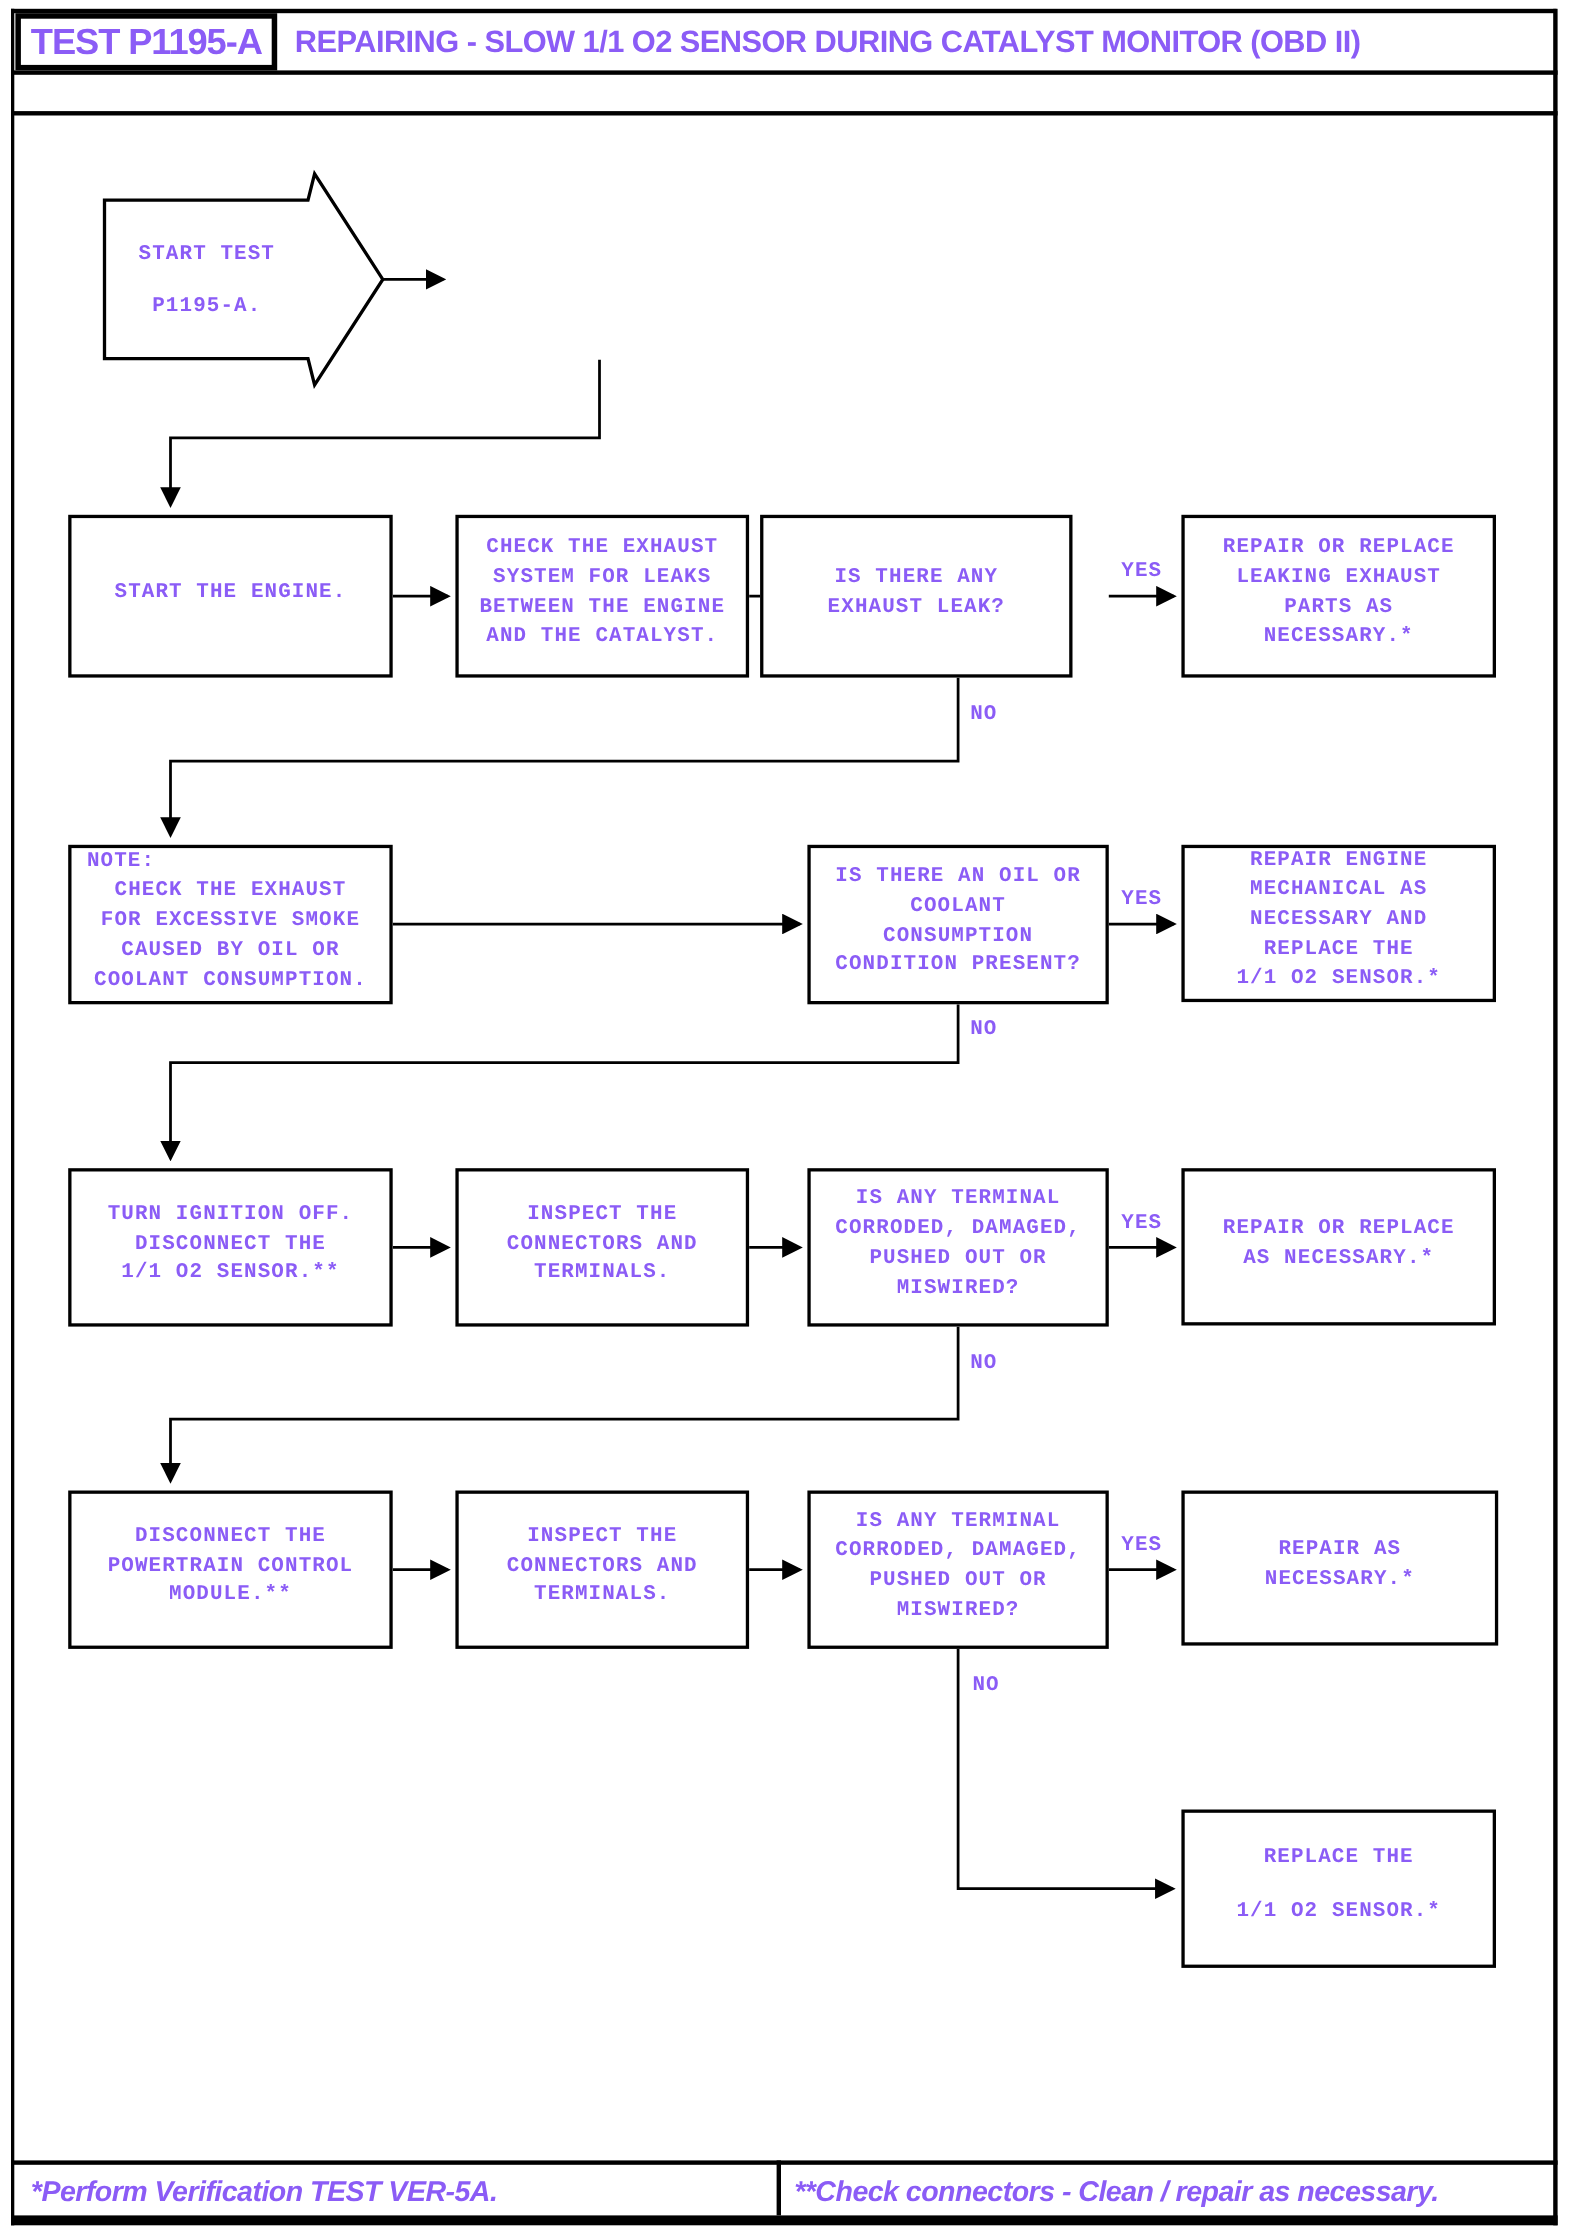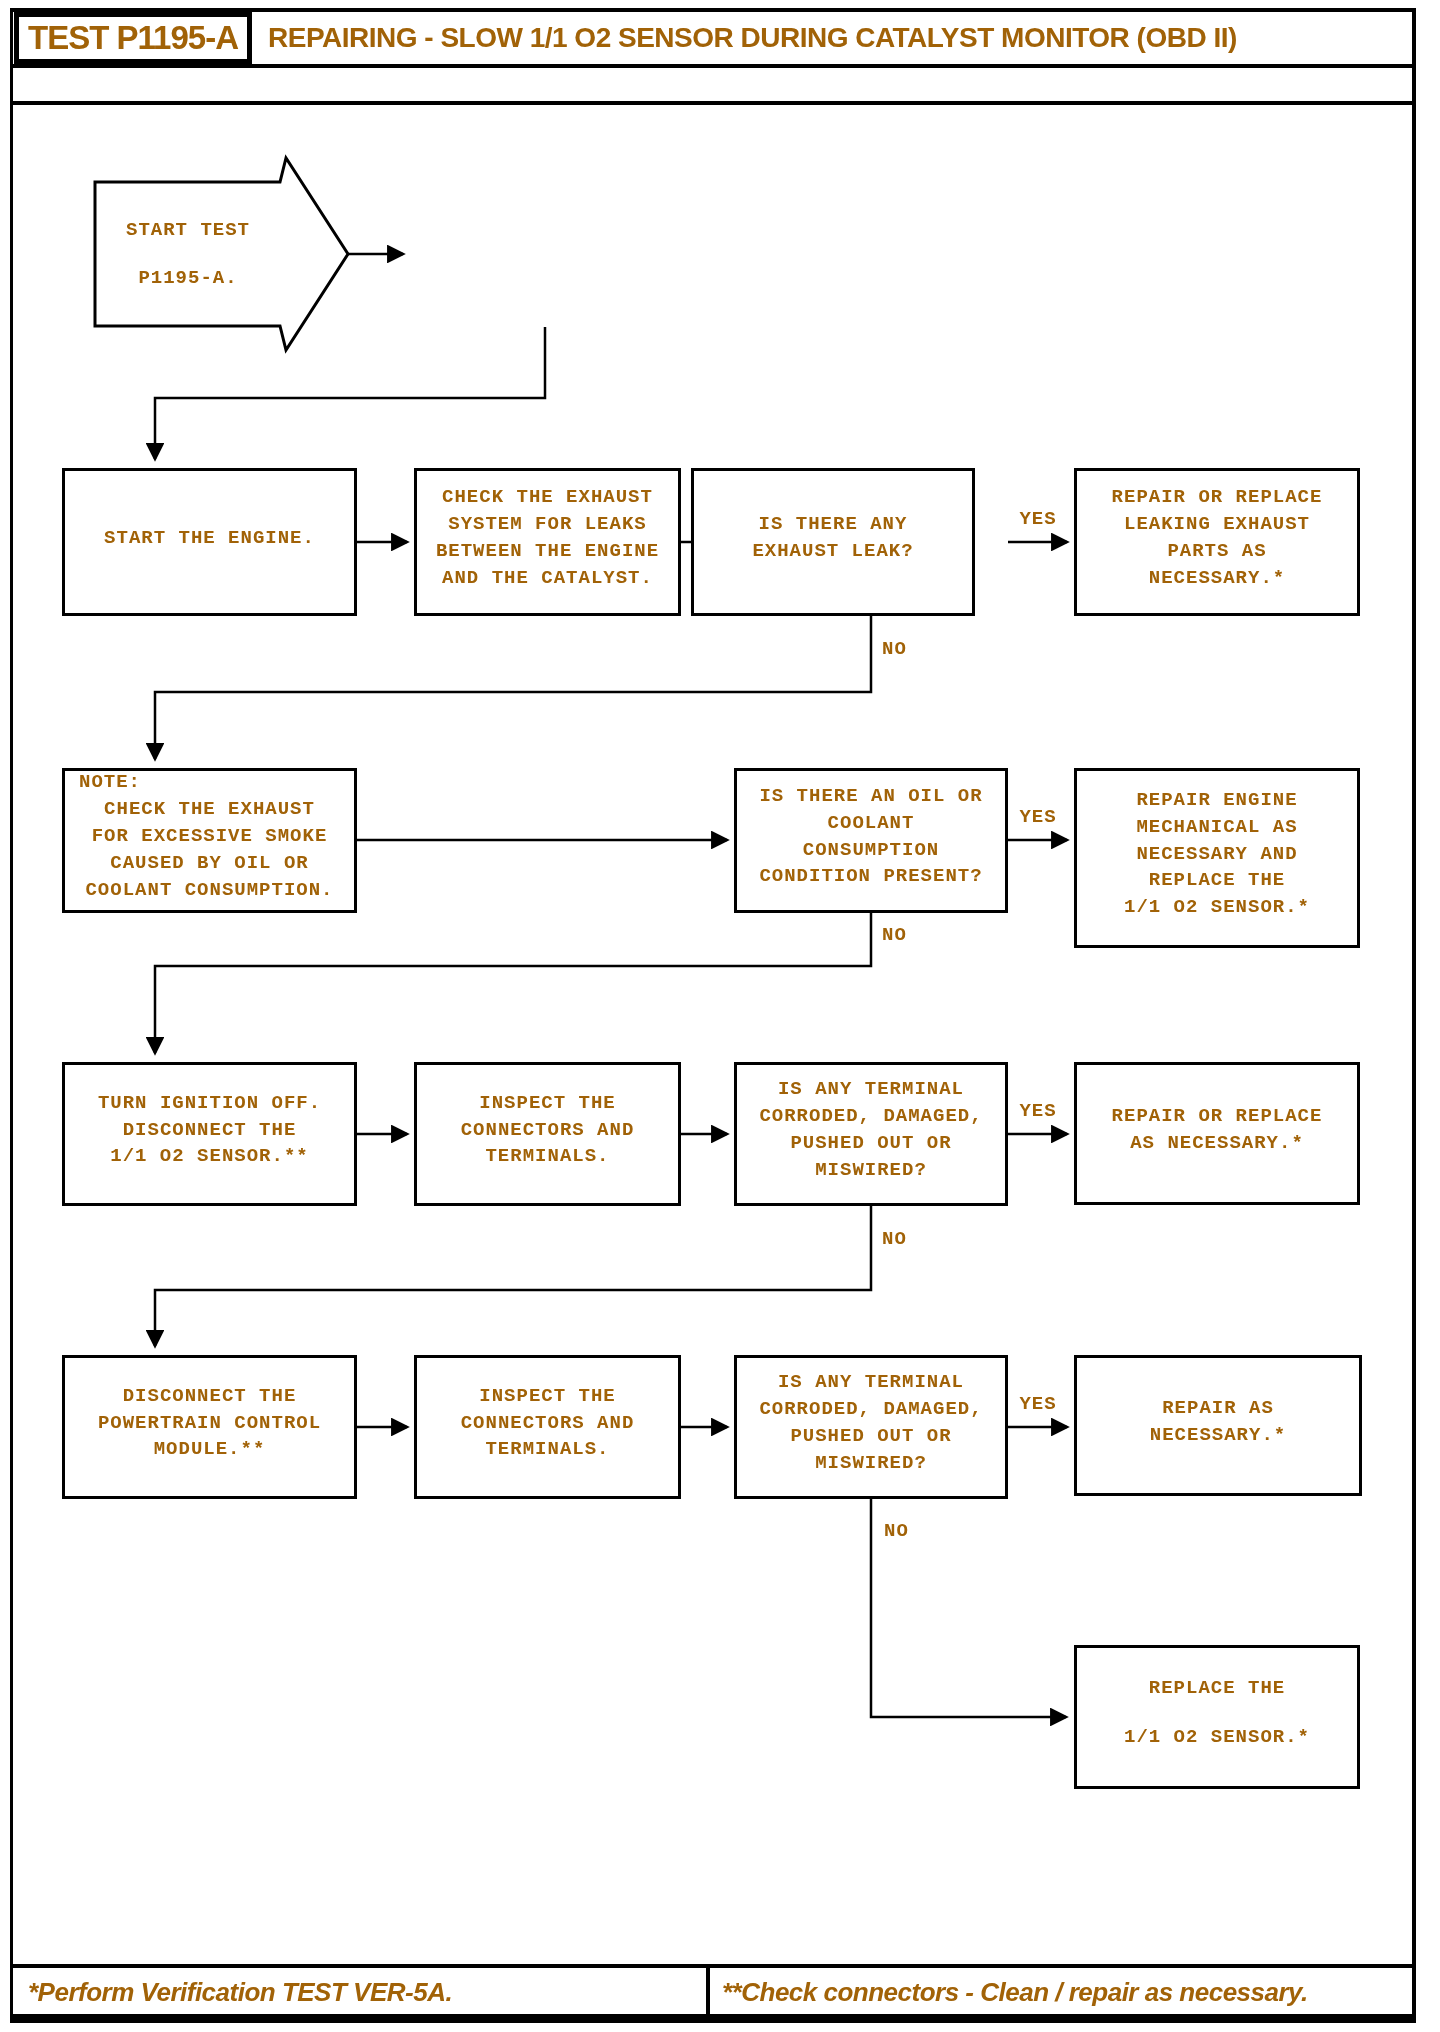--- a/index.html
+++ b/index.html
@@ -1,18 +1,18 @@
 <!DOCTYPE html>
 <html><head>
 <meta charset="utf-8">
 <style>
   html,body{margin:0;padding:0;background:#d9d9d9;}
   #page{
     position:relative;width:1440px;height:2032px;background:#ffffff;
-    color:#a16207;overflow:hidden;
+    color:#8b5cf6;overflow:hidden;
     font-family:"Liberation Mono","DejaVu Sans Mono",monospace;
   }
   
   .frame-line{position:absolute;background:#000;}
   
   .test-box{
     position:absolute;left:14px;top:12px;width:238px;height:52px;
     border:5px solid #000;box-sizing:border-box;
     display:flex;align-items:center;justify-content:center;
     font-family:"Liberation Sans","DejaVu Sans",sans-serif;
@@ -128,21 +128,21 @@
       <div class="note-body">CHECK THE EXHAUST
 FOR EXCESSIVE SMOKE
 CAUSED BY OIL OR
 COOLANT CONSUMPTION.</div>
     </div>
   </div>
   <div class="node" style="left:734px;top:768px;width:274px;height:145px;">IS THERE AN OIL OR
 COOLANT
 CONSUMPTION
 CONDITION PRESENT?</div>
-  <div class="node" style="left:1074px;top:768px;width:286px;height:180px;">REPAIR ENGINE
+  <div class="node" style="left:1074px;top:768px;width:286px;height:143px;">REPAIR ENGINE
 MECHANICAL AS
 NECESSARY AND
 REPLACE THE
 1/1 O2 SENSOR.*</div>
   <div class="flow-label" style="left:1008px;top:806px;width:60px;text-align:center;">YES</div>
   <div class="flow-label" style="left:882px;top:924px;">NO</div>
 
   <div class="node" style="left:62px;top:1062px;width:295px;height:144px;">TURN IGNITION OFF.
 DISCONNECT THE
 1/1 O2 SENSOR.**</div>

